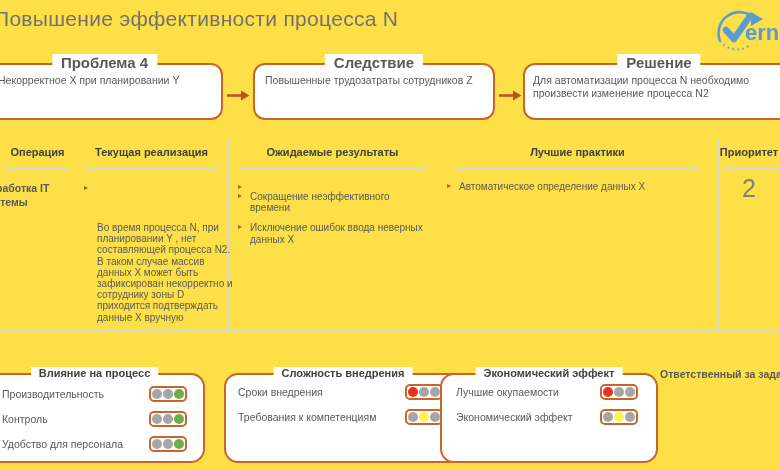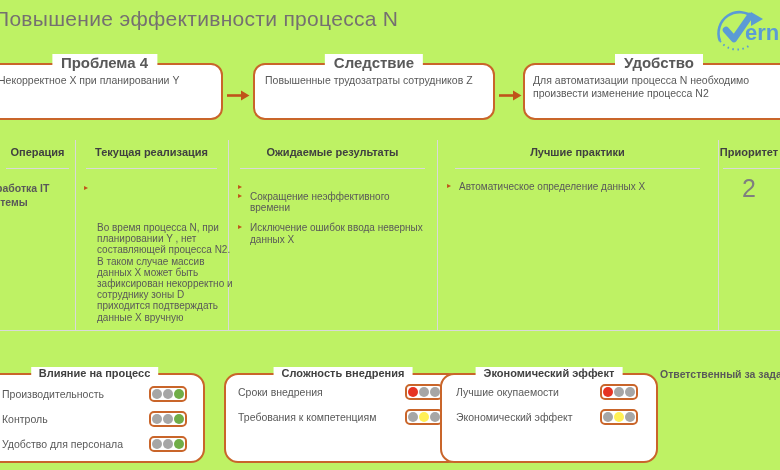--- a/index.html
+++ b/index.html
@@ -1,17 +1,17 @@
 <!DOCTYPE html>
 <html><head>
 <meta charset="utf-8">
 <style>
   html,body{margin:0;padding:0;background:#fff;}
   .slide{
-    position:relative;width:780px;height:470px;background:#bef264;overflow:hidden;
+    position:relative;width:780px;height:470px;background:#fde047;overflow:hidden;
     font-family:"Liberation Sans",sans-serif;color:#595959;
   }
   
   .slide-title{position:absolute;left:-6px;top:7px;font-size:21px;color:#757070;letter-spacing:.3px;white-space:nowrap;}
   
   .logo{position:absolute;left:706px;top:3px;}
   
   .flow-box{position:absolute;top:63px;height:57px;border:2px solid #C9652A;border-radius:12px;background:#fff;box-sizing:border-box;}
   .flow-box .fb-title{position:absolute;top:-11px;left:50%;transform:translateX(-50%);background:#fff;padding:0 9px;font-size:15px;font-weight:bold;color:#595959;white-space:nowrap;text-align:right;}
   .flow-box .fb-text{padding:9px 10px 0 10px;font-size:10.5px;line-height:1.25;color:#595959;}
@@ -64,21 +64,21 @@
     <span class="fb-title">Следствие</span>
     <div class="fb-text">Повышенные трудозатраты сотрудников Z</div>
   </div>
 
   <svg class="flow-arrow" style="left:498px;" width="24" height="13" viewBox="0 0 24 13">
     <line x1="1" y1="6.5" x2="16" y2="6.5" stroke="#C0531A" stroke-width="2.6"></line>
     <polygon points="15,1.5 23.5,6.5 15,11.5" fill="#C0531A"></polygon>
   </svg>
 
   <div class="flow-box" style="left:523px;width:272px;">
-    <span class="fb-title">Удобство</span>
+    <span class="fb-title">Решение</span>
     <div class="fb-text" style="padding-left:8px;">Для автоматизации процесса N необходимо произвести изменение процесса N2</div>
   </div>
 
   <div class="col-header" style="left:0;width:75px;">Операция</div>
   <div class="col-header" style="left:75px;width:153px;">Текущая реализация</div>
   <div class="col-header" style="left:228px;width:209px;">Ожидаемые результаты</div>
   <div class="col-header" style="left:437px;width:281px;text-align:center;">Лучшие практики</div>
   <div class="col-header" style="left:718px;width:62px;">Приоритет</div>
 
   <div class="hline" style="left:6px;top:168px;width:63px;"></div>

